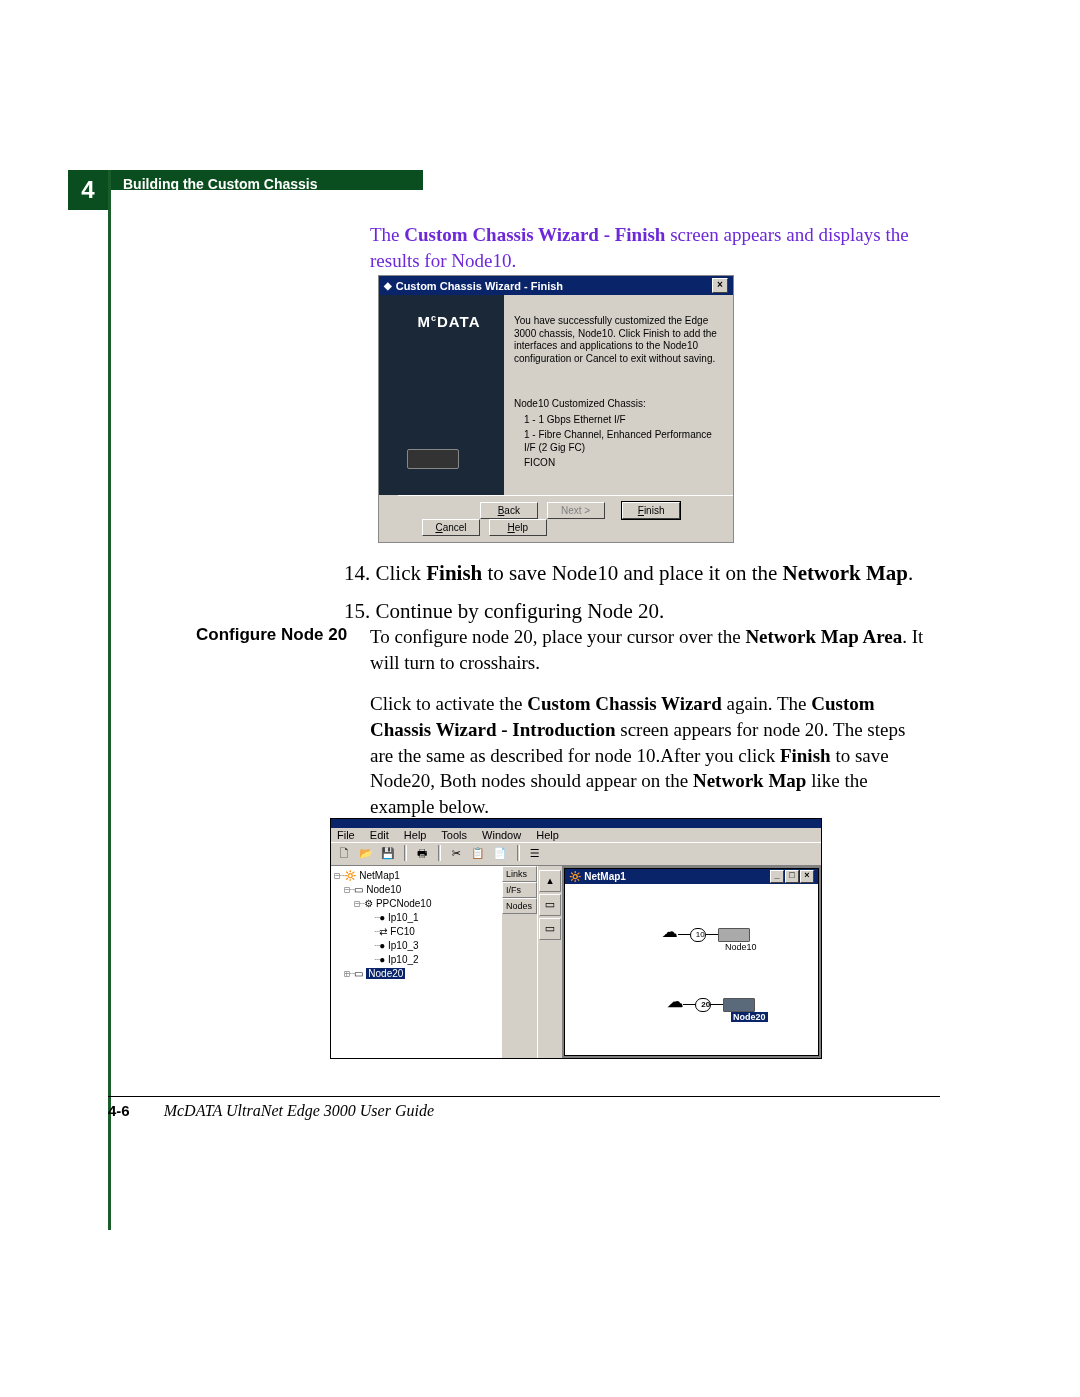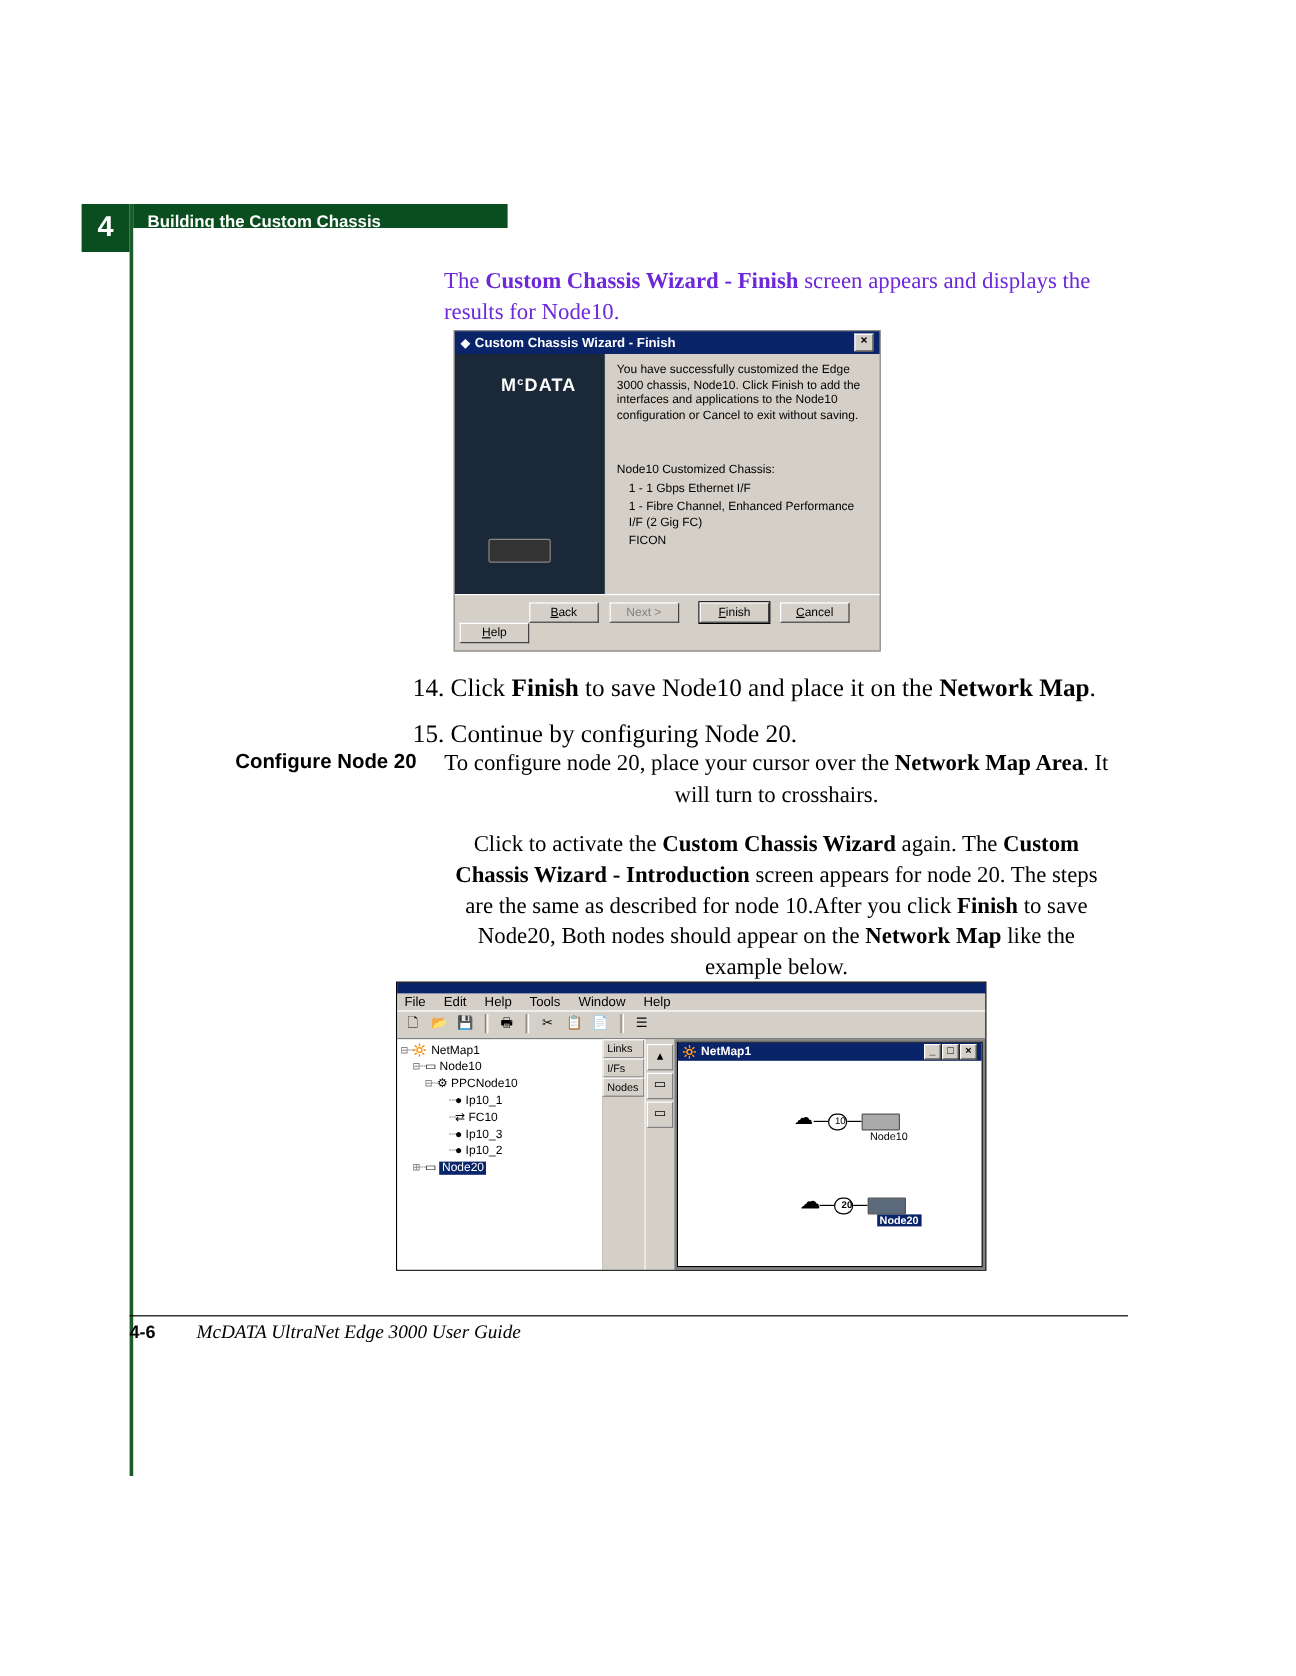--- a/index.html
+++ b/index.html
@@ -127,32 +127,33 @@
     bottom: 26px;
     left: 28px;
     width: 50px;
     height: 18px;
     border: 1px solid #888;
     background: #333;
     border-radius: 2px;
   }
   .wizard-right {
     flex: 1;
-    padding: 8px 10px;
+    padding: 20px 10px;
     color: #000;
     font-size: 10px;
     line-height: 1.25;
   }
   .wizard-right .gap { height: 30px; }
   .wizard-right .item { margin: 3px 0; }
   .wizard-right .indent { padding-left: 10px; }
   .wizard-footer {
     border-top: 1px solid #fff;
-    padding: 6px 4px;
+    padding: 6px 24px;
     text-align: left;
+    margin-left: 19px;
   }
   .wbtn {
     display: inline-block;
     background: #d4d0c8;
     border: 1px solid #fff;
     border-right-color: #404040;
     border-bottom-color: #404040;
     font-size: 10px;
     padding: 2px 0;
     width: 56px;
@@ -183,21 +184,21 @@
     font-size: 17px;
   }
   .sub-body {
     position: absolute;
     left: 370px;
     top: 624px;
     width: 570px;
     font-size: 19px;
     line-height: 1.35;
   }
-  .sub-body p { margin: 0 16px 16px 0; text-align: center; }
+  .sub-body p { margin: 0 16px 16px 0; }
 
   
   .cm {
     position: absolute;
     left: 330px;
     top: 818px;
     width: 490px;
     height: 239px;
     font-family: Tahoma, Arial, sans-serif;
     font-size: 11px;

